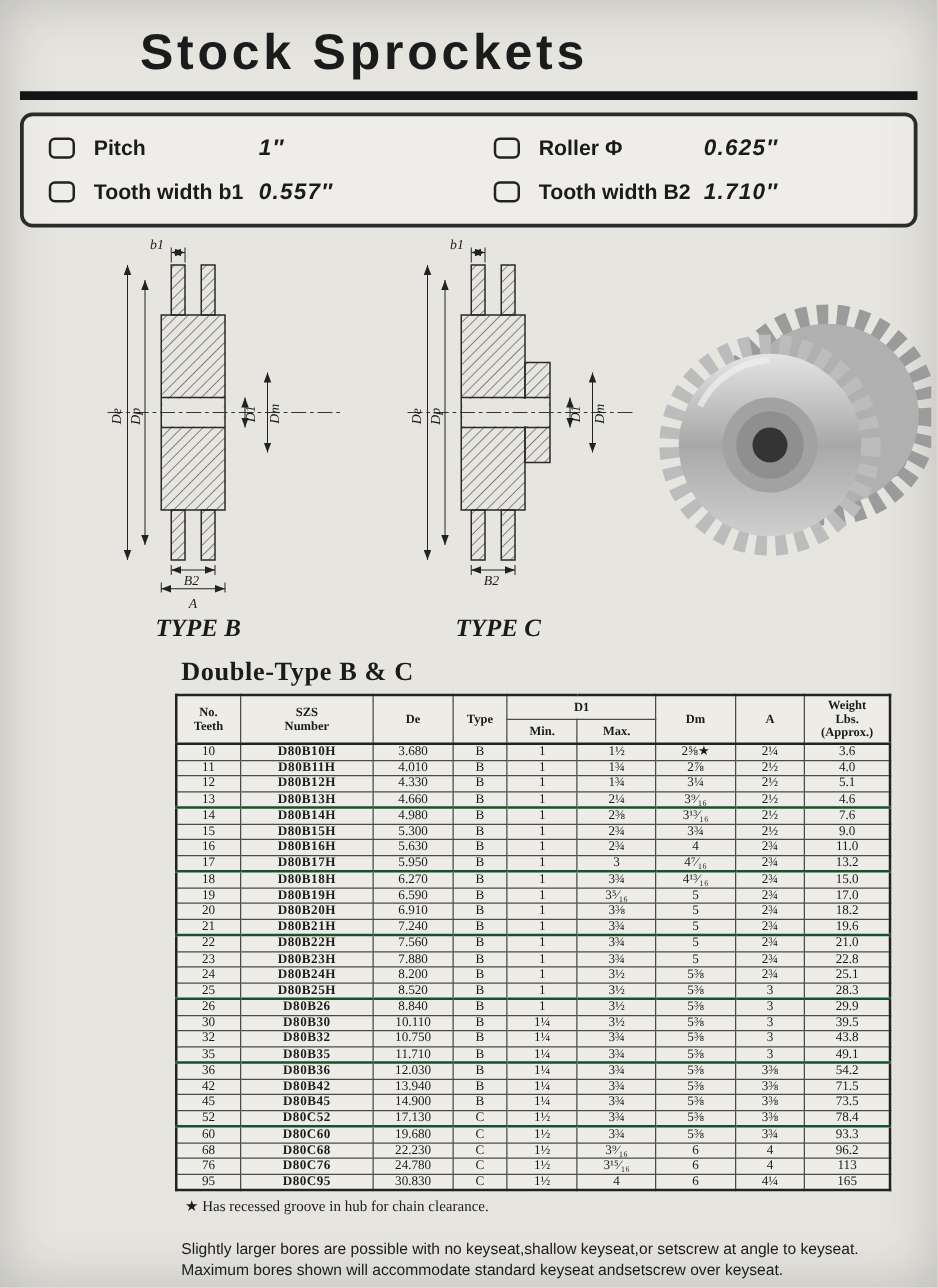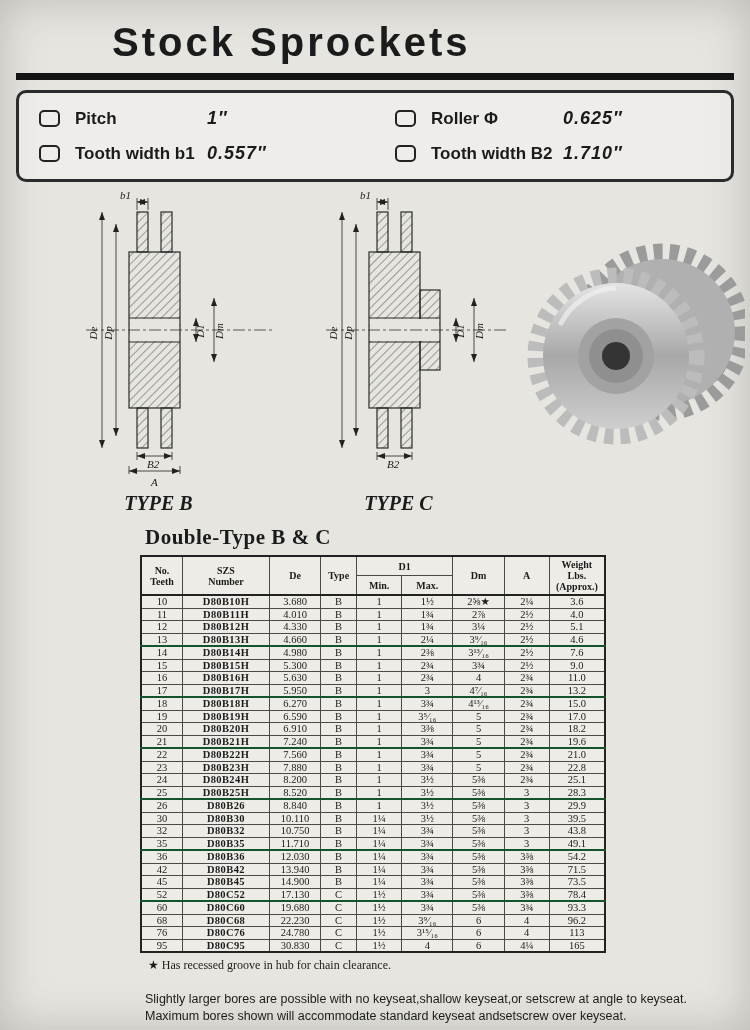--- a/index.html
+++ b/index.html
@@ -52,21 +52,21 @@
     font-family:"Liberation Serif", serif;
     font-style:italic; font-size:11px; fill:#1b1b1b;
   }
 
   
   .table-title {
     font-family:"Liberation Serif", serif;
     font-weight:bold; font-size:21px;
     margin:10px 0 5px 145px; letter-spacing:0.5px;
   }
-  .table-wrap { margin-left:140px; width:466px; }
+  .table-wrap { margin-left:140px; width:573px; }
   table {
     border-collapse:collapse; width:100%;
     background:#edece7;
     font-family:"Liberation Serif", serif;
     border:2px solid #222;
   }
   th, td { border:1px solid #4a4a4a; text-align:center; padding:0 2px; }
   thead th { font-size:10px; line-height:11px; white-space:pre-line; padding:2px 1px; font-weight:bold; }
   thead { border-bottom:2px solid #222; }
   tbody td { font-size:10.5px; height:11px; line-height:11.5px; }

